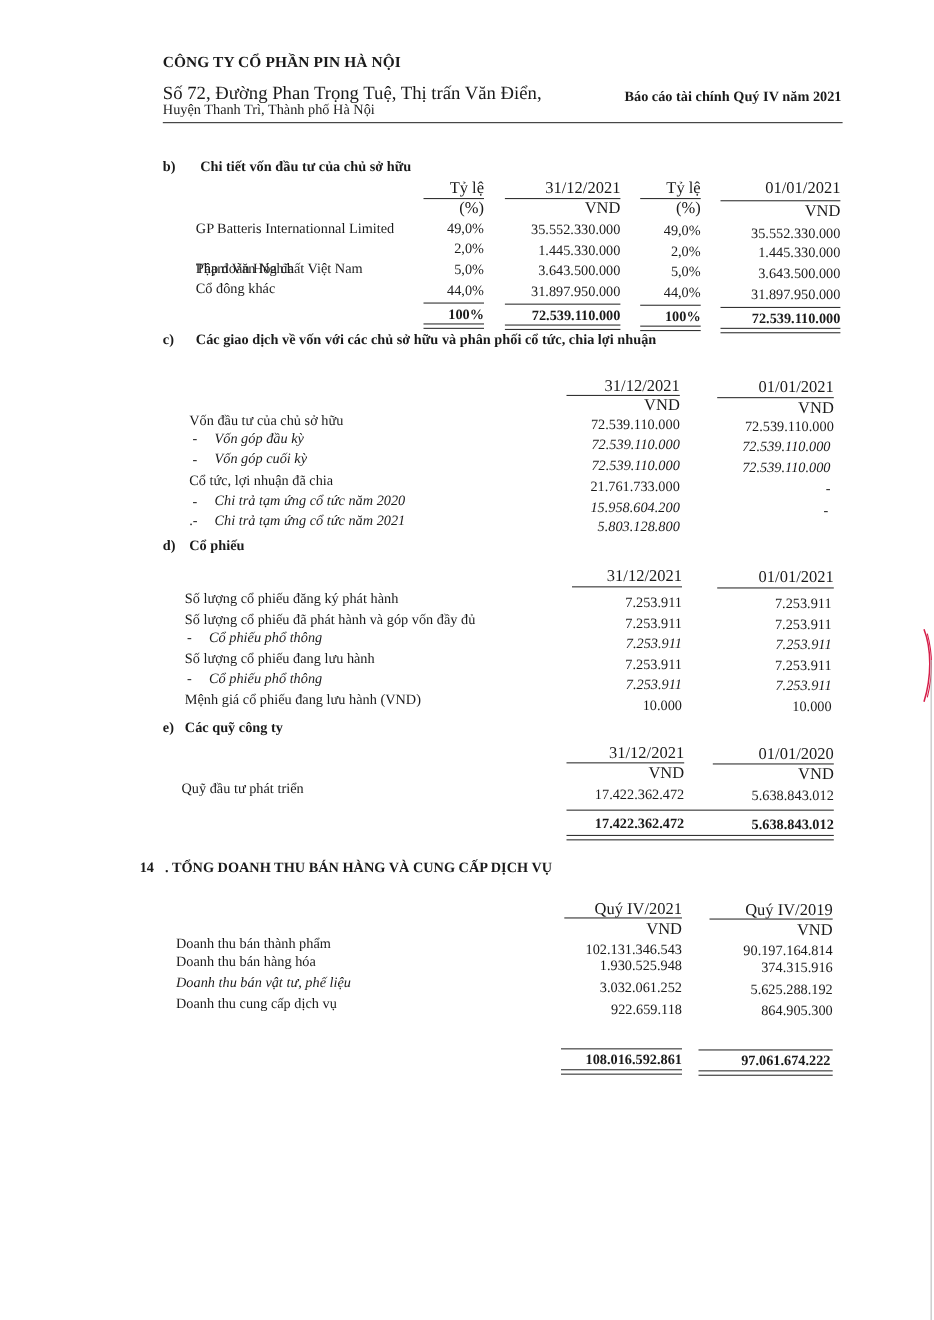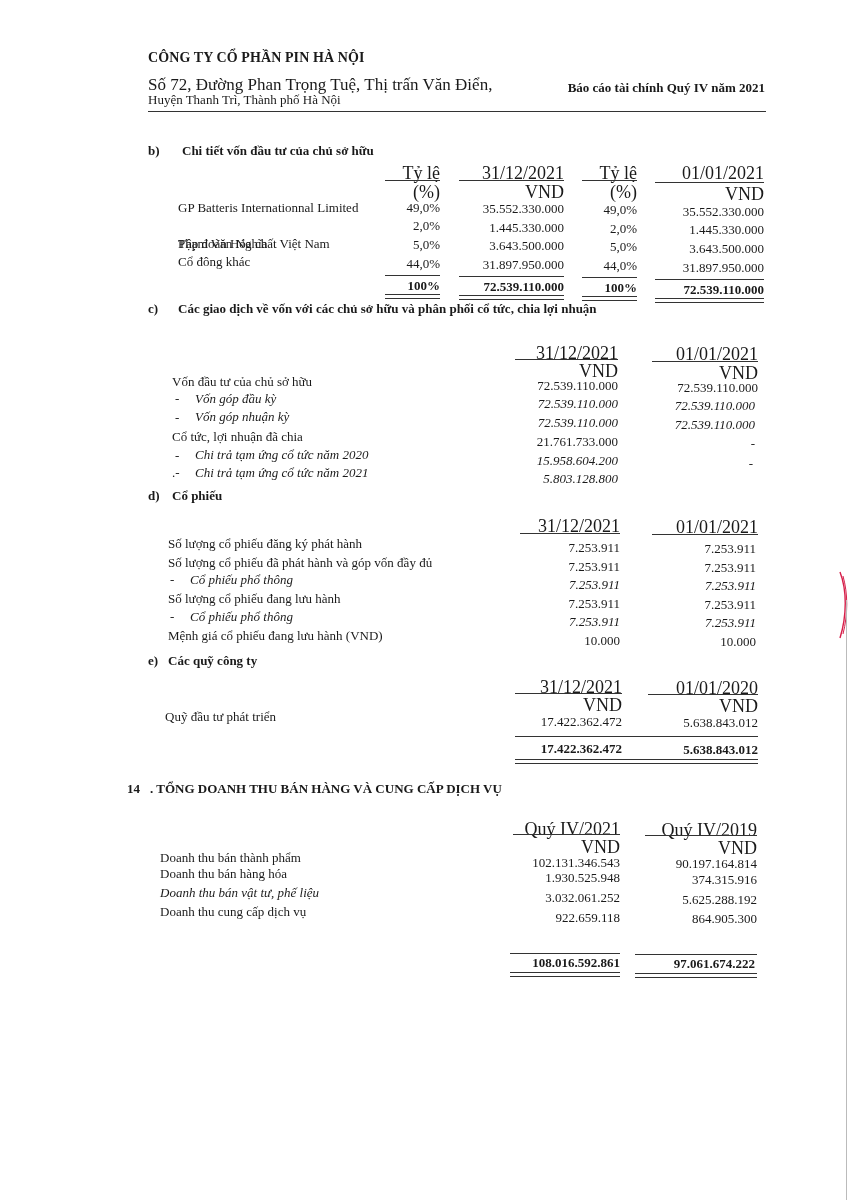--- a/index.html
+++ b/index.html
@@ -9,21 +9,21 @@
   .company { left: 148px; top: 50px; font-size: 14px; font-weight: bold; letter-spacing: 0.1px; }
   .addr1 { left: 148px; top: 75px; font-size: 17px; }
   .addr2 { left: 148px; top: 92px; font-size: 13px; }
   .report { right: 84px; top: 80px; font-size: 13px; font-weight: bold; }
   .hrule { position: absolute; left: 148px; top: 111px; width: 618px; height: 1px; background: #333; }
   .sec-letter { font-size: 13px; font-weight: bold; }
   .sec-title { font-size: 13px; font-weight: bold; }
   .lbl { font-size: 13px; }
   .it { font-style: italic; }
   .num { font-size: 13px; text-align: right; }
-  .hdr { font-size: 18px; text-align: right; }
+  .hdr { font-size: 15px; text-align: right; }
   .uline { position: absolute; height: 1px; background: #333; }
   .dline { position: absolute; height: 3px; border-top: 1px solid #333; border-bottom: 1px solid #333; }
   .bold { font-weight: bold; }
   .redmark { position: absolute; left: 838px; top: 570px; width: 10px; height: 70px; }
   .edge { position: absolute; left: 846px; top: 600px; width: 1px; height: 600px; background: #bbb; }
 </style>
 </head>
 <body>
 
 <div class="abs company">CÔNG TY CỔ PHẦN PIN HÀ NỘI</div>
@@ -115,21 +115,21 @@
     <div class="abs num" style="left:645px;width:113px;top:380px;">72.539.110.000</div>
   </div>
   <div>
     <div class="abs lbl" style="left:175px;top:391px;">-</div>
     <div class="abs lbl it" style="left:195px;top:391px;">Vốn góp đầu kỳ</div>
     <div class="abs num it" style="left:505px;width:113px;top:396px;">72.539.110.000</div>
     <div class="abs num it" style="left:645px;width:110px;top:398px;">72.539.110.000</div>
   </div>
   <div>
     <div class="abs lbl" style="left:175px;top:410px;">-</div>
-    <div class="abs lbl it" style="left:195px;top:409px;">Vốn góp nhuận kỳ</div>
+    <div class="abs lbl it" style="left:195px;top:409px;">Vốn góp cuối kỳ</div>
     <div class="abs num it" style="left:505px;width:113px;top:415px;">72.539.110.000</div>
     <div class="abs num it" style="left:645px;width:110px;top:417px;">72.539.110.000</div>
   </div>
   <div>
     <div class="abs lbl" style="left:172px;top:429px;">Cổ tức, lợi nhuận đã chia</div>
     <div class="abs num" style="left:505px;width:113px;top:434px;">21.761.733.000</div>
     <div class="abs num" style="left:645px;width:110px;top:436px;">-</div>
   </div>
   <div>
     <div class="abs lbl" style="left:175px;top:448px;">-</div>

